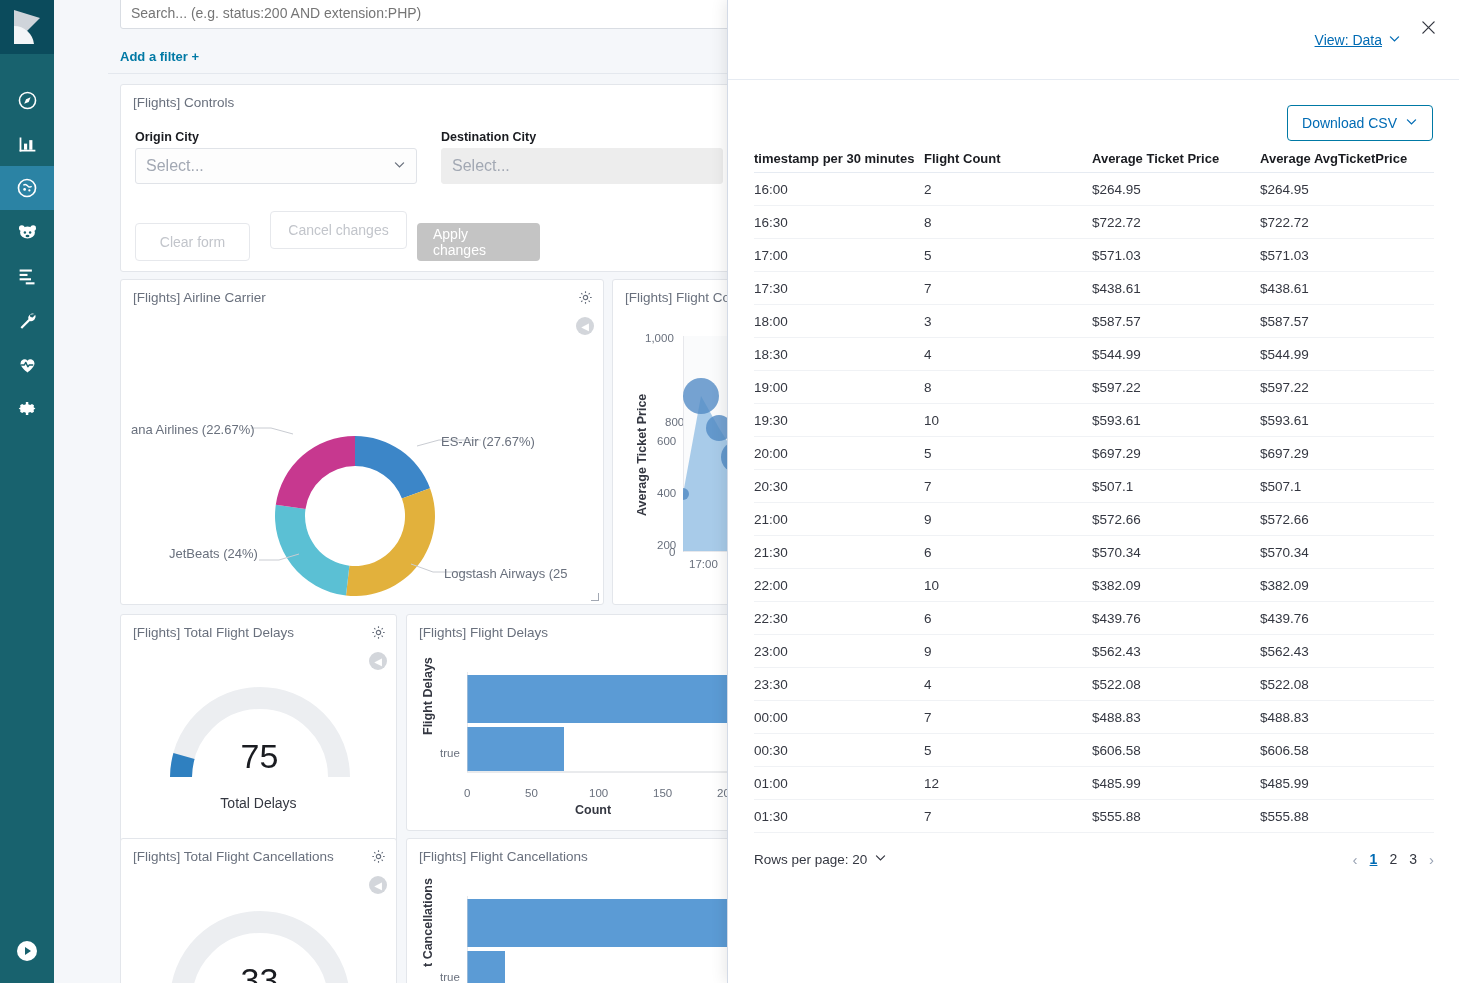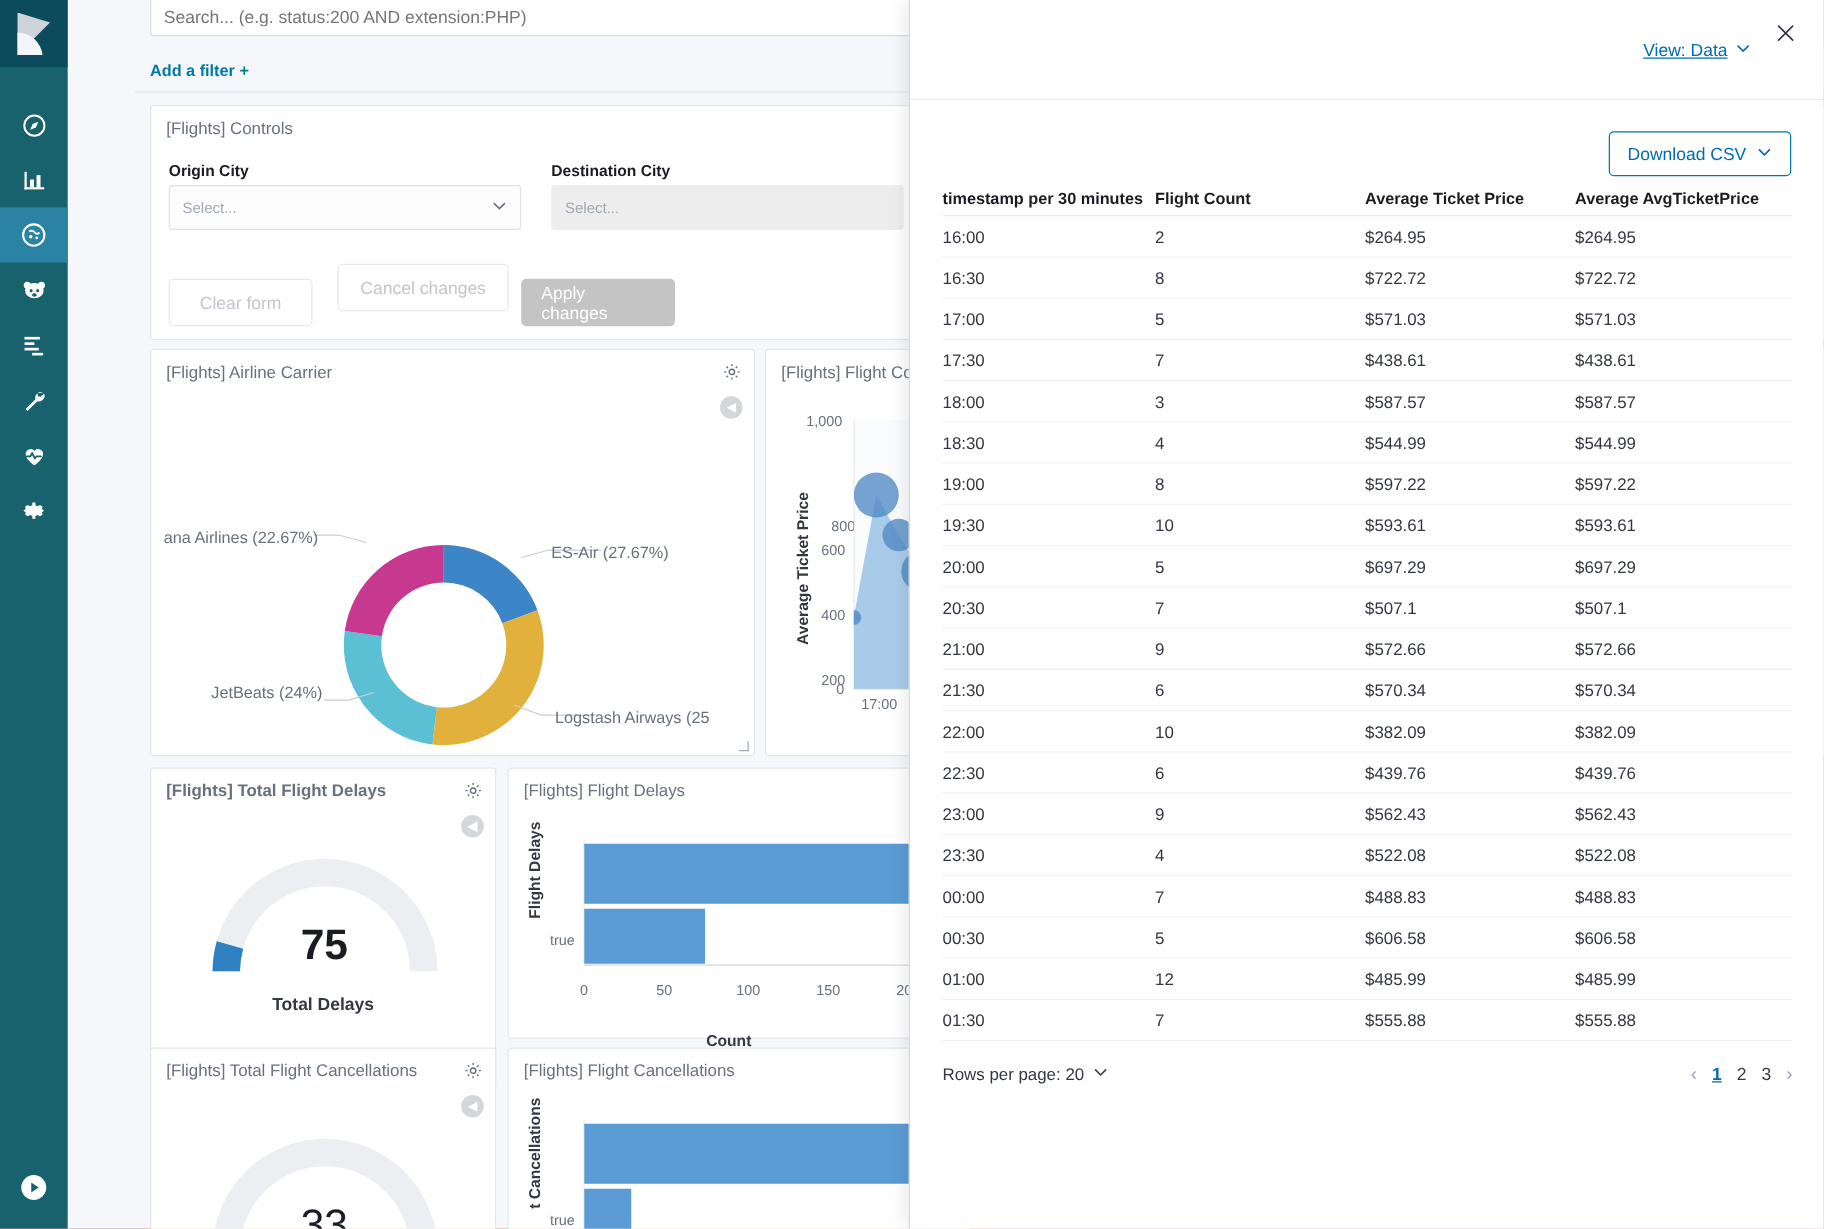--- a/index.html
+++ b/index.html
@@ -2,21 +2,21 @@
 <html><head>
 <meta charset="utf-8">
 <style>
   * { box-sizing: border-box; margin: 0; padding: 0; }
   html, body {
     width: 1459px; height: 983px;
     font-family: "Liberation Sans", sans-serif;
     background: #ffffff;
     overflow: hidden;
   }
-  #root { position: relative; width: 1459px; height: 983px; background: #c2410c; }
+  #root { position: relative; width: 1459px; height: 983px; background: #e5e5e5; }
 
   
   .sidebar {
     position: absolute; left: 0; top: 0; width: 54px; height: 983px;
     background: #0a6b8a; background: #18626e;
     display: flex; flex-direction: column; align-items: center;
     z-index: 5;
   }
   .sidebar-logo {
     width: 54px; height: 54px; background: #0b4b5c;
@@ -75,21 +75,21 @@
     position: absolute; right: 4px; bottom: 3px; width: 8px; height: 8px;
     border-right: 1.5px solid #a2a8b3; border-bottom: 1.5px solid #a2a8b3;
     cursor: nwse-resize;
   }
 
   
   #controls-panel { left: 66px; top: 84px; width: 1376px; height: 188px; }
   .ctl-label { position: absolute; font-size: 12.5px; font-weight: bold; color: #1a1c21; }
   .ctl-select {
     position: absolute; height: 36px; border: 1px solid #e0e3e8; border-radius: 3px;
-    background: #fdfdfd; font-size: 12px; color: #a2a8b3;
+    background: #fdfdfd; font-size: 16px; color: #a2a8b3;
     display: flex; align-items: center; padding: 0 10px;
     cursor: pointer;
   }
   .ctl-select.flat { background: #ededed; border-color: #ededed; }
   .ctl-select .chev { margin-left: auto; color: #69707d; }
   .btn {
     position: absolute; height: 38px; border-radius: 4px; font-size: 14px;
     display: flex; align-items: center; justify-content: center; padding: 0 16px;
     cursor: pointer;
   }
@@ -103,21 +103,21 @@
 
   
   #fcount-panel { left: 558px; top: 279px; width: 884px; height: 326px; }
   .yaxis-title {
     position: absolute; font-size: 12.5px; font-weight: bold; color: #343741;
     transform: rotate(-90deg); transform-origin: left top; white-space: nowrap;
   }
   .tick { position: absolute; font-size: 11.5px; color: #69707d; }
 
   
-  #tdelays-panel { left: 66px; top: 614px; width: 277px; height: 254px; font-weight: bold; }
+  #tdelays-panel { left: 66px; top: 614px; width: 277px; height: 254px; }
   .gauge-num { position: absolute; font-size: 34px; color: #1a1c21; text-align: center; }
   .gauge-sub { position: absolute; font-size: 14px; color: #343741; text-align: center; width: 100%; }
 
   
   #delays-panel { left: 352px; top: 614px; width: 370px; height: 217px; }
   .axis-title { position: absolute; font-size: 12.5px; font-weight: bold; color: #343741; }
 
   
   #tcancel-panel { left: 66px; top: 838px; width: 277px; height: 217px; }
   #cancel-panel { left: 352px; top: 838px; width: 370px; height: 217px; }
@@ -341,21 +341,21 @@
         <line x1="0" y1="5" x2="0" y2="105" stroke="#d3d6db" stroke-width="1"></line>
         <line x1="0" y1="105" x2="300" y2="105" stroke="#d3d6db" stroke-width="1"></line>
       </svg>
 
       <div class="tick" style="left:57px; top:172px;">0</div>
       <div class="tick" style="left:118px; top:172px;">50</div>
       <div class="tick" style="left:182px; top:172px;">100</div>
       <div class="tick" style="left:246px; top:172px;">150</div>
       <div class="tick" style="left:310px; top:172px;">200</div>
 
-      <div class="axis-title" style="left:158px; top:188px;margin-top:23px;">Count</div>
+      <div class="axis-title" style="left:168px; top:188px;">Count</div>
       <div class="resize-corner"></div>
     </div>
 
     <div class="panel" id="tcancel-panel">
       <div class="panel-title">[Flights] Total Flight Cancellations</div>
       <div class="gear">
         <svg width="15" height="15" viewBox="0 0 16 16" fill="none" stroke="#69707d" stroke-width="1.2">
           <circle cx="8" cy="8" r="2.3"></circle>
           <path d="M8 1.4v1.8M8 12.8v1.8M1.4 8h1.8M12.8 8h1.8M3.4 3.4l1.3 1.3M11.3 11.3l1.3 1.3M12.6 3.4l-1.3 1.3M4.7 11.3l-1.3 1.3"></path>
         </svg>

